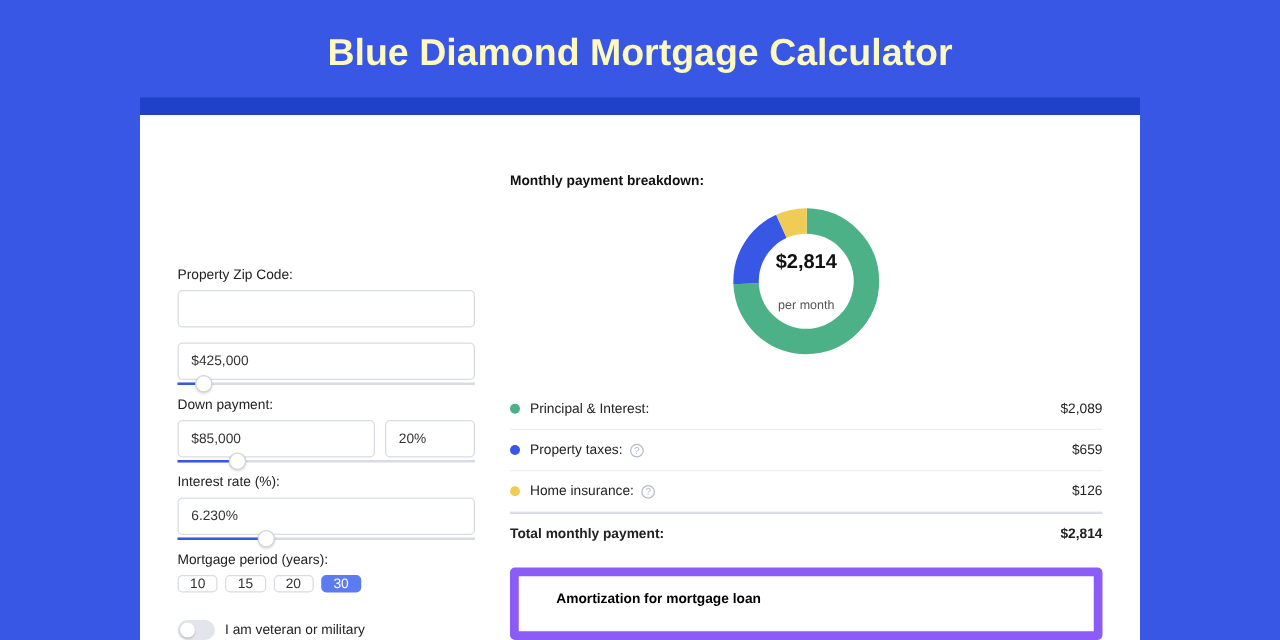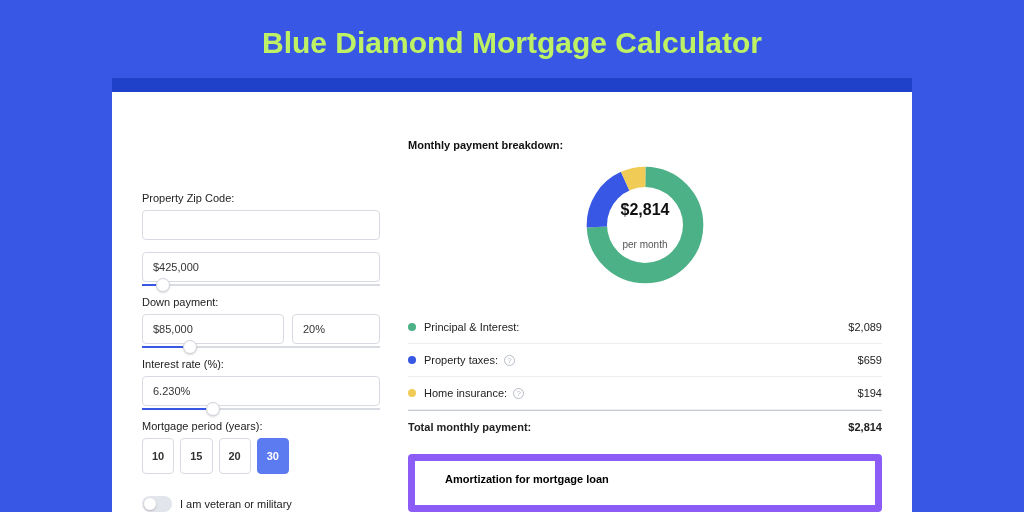--- a/index.html
+++ b/index.html
@@ -5,21 +5,21 @@
   * { box-sizing: border-box; margin: 0; padding: 0; }
   body {
     font-family: -apple-system, BlinkMacSystemFont, "Segoe UI", Arial, sans-serif;
     background: #3757e4;
     width: 1024px;
     height: 512px;
     overflow: hidden;
   }
   .page-title {
     text-align: center;
-    color: #bef264;
+    color: #fef9c3;
     font-size: 30px;
     font-weight: 700;
     padding: 26px 0 18px;
   }
   .banner {
     background: #1f40c8;
     height: 14px;
     margin: 0 112px;
   }
   .card {
@@ -73,31 +73,31 @@
     background: #fff;
     border: 1px solid #d0d3db;
     border-radius: 50%;
     top: -6px;
     transform: translateX(-50%);
     box-shadow: 0 1px 2px rgba(0,0,0,0.15);
   }
 
   .dp-row { display: flex; gap: 8px; }
   .dp-row .field:first-child { flex: 1; }
-  .dp-row .field:last-child { width: 88px; }
+  .dp-row .field:last-child { width: 72px; }
 
   .period-row { display: flex; gap: 6px; }
   .period-btn {
     border: 1px solid #d8dbe2;
     border-radius: 4px;
     background: #fff;
     font-size: 11px;
-    font-weight: 700;
+    font-weight: 400;
     color: #333;
-    padding: 11px 9px;
+    padding: 0 9px;
     cursor: pointer;
   }
   .period-btn.selected {
     background: #5d7bf0;
     border-color: #5d7bf0;
     color: #fff;
   }
 
   .toggle-row {
     display: flex;
@@ -283,21 +283,21 @@
         <div class="legend-row">
           <span class="dot" style="background: rgb(55, 87, 228);"></span>
           <span class="legend-label">Property taxes:</span>
           <span class="help">?</span>
           <span class="legend-val">$659</span>
         </div>
         <div class="legend-row">
           <span class="dot" style="background: rgb(240, 203, 85);"></span>
           <span class="legend-label">Home insurance:</span>
           <span class="help">?</span>
-          <span class="legend-val">$194</span>
+          <span class="legend-val">$126</span>
         </div>
       </div>
 
     <div class="legend-row total">
       <span class="legend-label bold">Total monthly payment:</span>
       <span class="legend-val bold">$2,814</span>
     </div>
 
     <div class="amort-box">
       <div class="amort-title">Amortization for mortgage loan</div>

